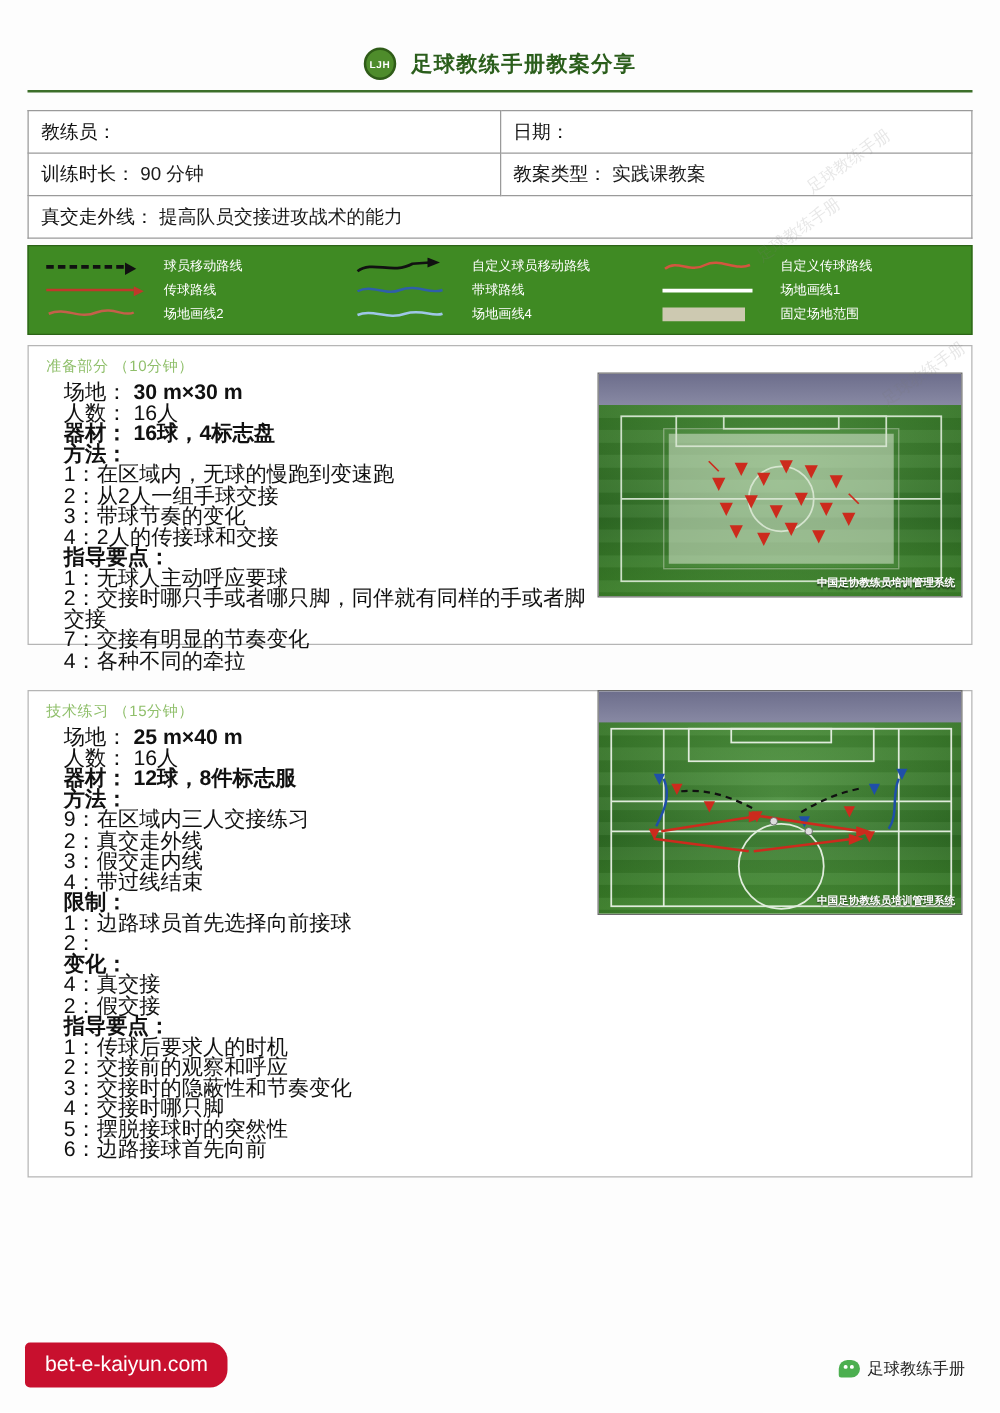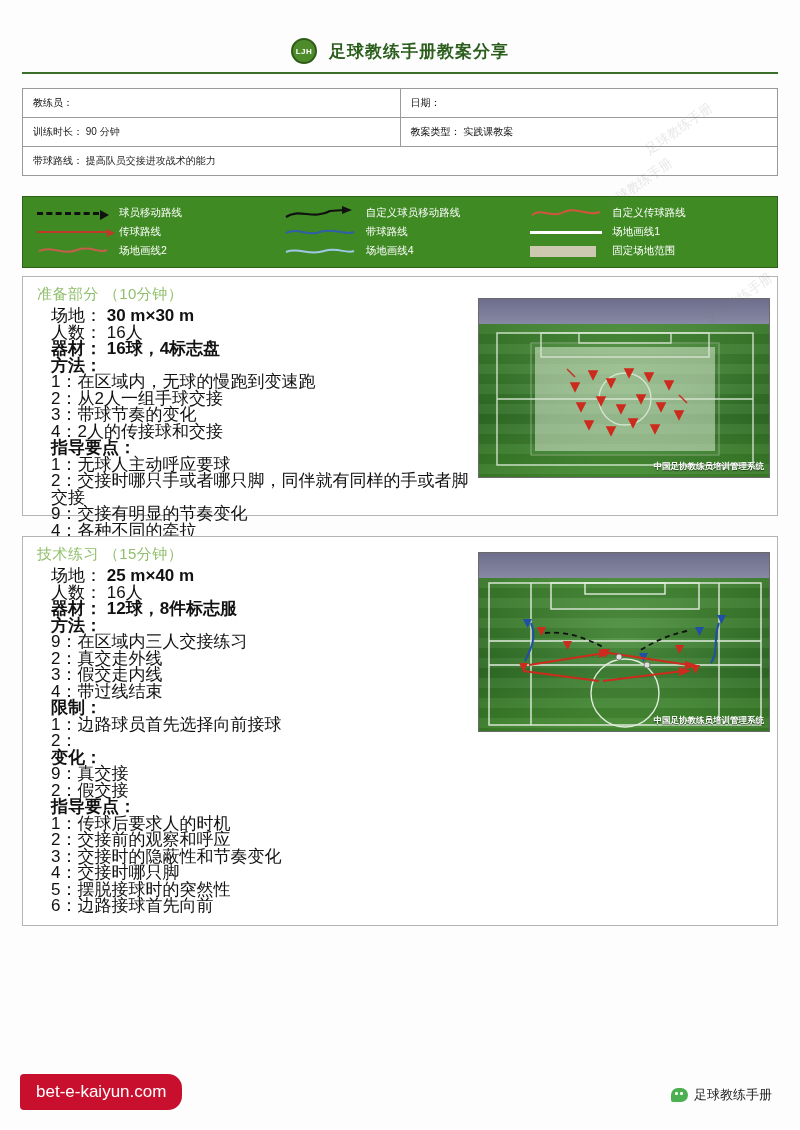--- a/index.html
+++ b/index.html
@@ -48,21 +48,21 @@
     color: #2b5e1c;
     letter-spacing: 1px;
   }
   
   .info-table {
     position: absolute;
     left: 22px; top: 88px;
     width: 756px;
     border: 1px solid #9a9a9a;
     border-collapse: collapse;
-    font-size: 10px;
+    font-size: 15px;
   }
   .info-table td {
     border: 1px solid #9a9a9a;
     padding: 7px 10px;
     height: 29px;
     vertical-align: middle;
     background: #fff;
   }
   .info-table .lbl { color: #111; }
   .info-table .c1 { width: 50%; }
@@ -78,21 +78,21 @@
     display: grid;
     grid-template-columns: 1fr 1fr 1fr;
     grid-template-rows: 1fr 1fr 1fr;
     gap: 0px 6px;
     color: #ffffff;
     font-size: 10.5px;
   }
   .leg-item {
     display: flex;
     align-items: center;
-    gap: 8px;
+    gap: 20px;
     padding-left: 4px;
     text-align: right;
   }
   .leg-item .lab { white-space: nowrap; }
   .leg-sym { width: 74px; height: 14px; flex: 0 0 74px; position: relative; }
   .sym-dash {
     border-top: 3px dashed #111;
     width: 62px; position: absolute; top: 6px; left: 0;
   }
   .sym-dash:after {
@@ -113,23 +113,23 @@
   .sym-box { width: 66px; height: 11px; background: #cdc9b1; position: absolute; top: 2px; left: 0; }
   
   .section {
     position: absolute;
     left: 22px;
     width: 756px;
     border: 1px solid #b5b5b5;
     background: #fff;
   }
   #section-prep { top: 276px; height: 240px; }
-  #section-tech { top: 536px; height: 390px; }
+  #section-tech { top: 552px; height: 390px; }
   .sec-title {
-    font-size: 15px;
+    font-size: 12px;
     color: #8fbf6a;
     font-weight: normal;
     padding: 8px 0 2px 14px;
     letter-spacing: 0.5px;
   }
   .sec-body {
     padding: 2px 0 0 28px;
     font-size: 17px;
     line-height: 16.5px;
     color: #111;
@@ -236,21 +236,21 @@
         <span class="lbl">训练时长：</span>
         <span>90 分钟</span>
       </td>
       <td>
         <span class="lbl">教案类型：</span>
         <span>实践课教案</span>
       </td>
     </tr>
     <tr>
       <td colspan="2">
-        <span class="lbl">带球路线：</span>
+        <span class="lbl">真交走外线：</span>
         <span>提高队员交接进攻战术的能力</span>
       </td>
     </tr>
   </tbody>
     </table>
 
   <div class="legend">
     <div class="leg-item">
       <span class="leg-sym">
           <span class="sym-dash"></span>
@@ -338,21 +338,21 @@
 
       <div class="label-b">方法：</div>
       <div>1：在区域内，无球的慢跑到变速跑</div>
       <div>2：从2人一组手球交接</div>
       <div>3：带球节奏的变化</div>
       <div>4：2人的传接球和交接</div>
 
       <div class="label-b">指导要点：</div>
       <div>1：无球人主动呼应要球</div>
       <div>2：交接时哪只手或者哪只脚，同伴就有同样的手或者脚交接</div>
-      <div>9：交接有明显的节奏变化</div>
+      <div>7：交接有明显的节奏变化</div>
       <div>4：各种不同的牵拉</div>
     </div>
   </div>
 
   <div class="pitch" id="pitch-prep">
     <div class="sky"></div>
     <div class="grass"></div>
     <div class="tint"></div>
     <svg width="292" height="180" viewBox="0 0 292 180">
       <g stroke="#e8f3e4" stroke-width="1.4" fill="none" opacity="0.85">
@@ -414,21 +414,21 @@
       <div>9：在区域内三人交接练习</div>
       <div>2：真交走外线</div>
       <div>3：假交走内线</div>
       <div>4：带过线结束</div>
 
       <div class="label-b">限制：</div>
       <div>1：边路球员首先选择向前接球</div>
       <div>2：</div>
 
       <div class="label-b">变化：</div>
-      <div>9：真交接</div>
+      <div>4：真交接</div>
       <div>2：假交接</div>
 
       <div class="label-b">指导要点：</div>
       <div>1：传球后要求人的时机</div>
       <div>2：交接前的观察和呼应</div>
       <div>3：交接时的隐蔽性和节奏变化</div>
       <div>4：交接时哪只脚</div>
       <div>5：摆脱接球时的突然性</div>
       <div>6：边路接球首先向前</div>
     </div>

